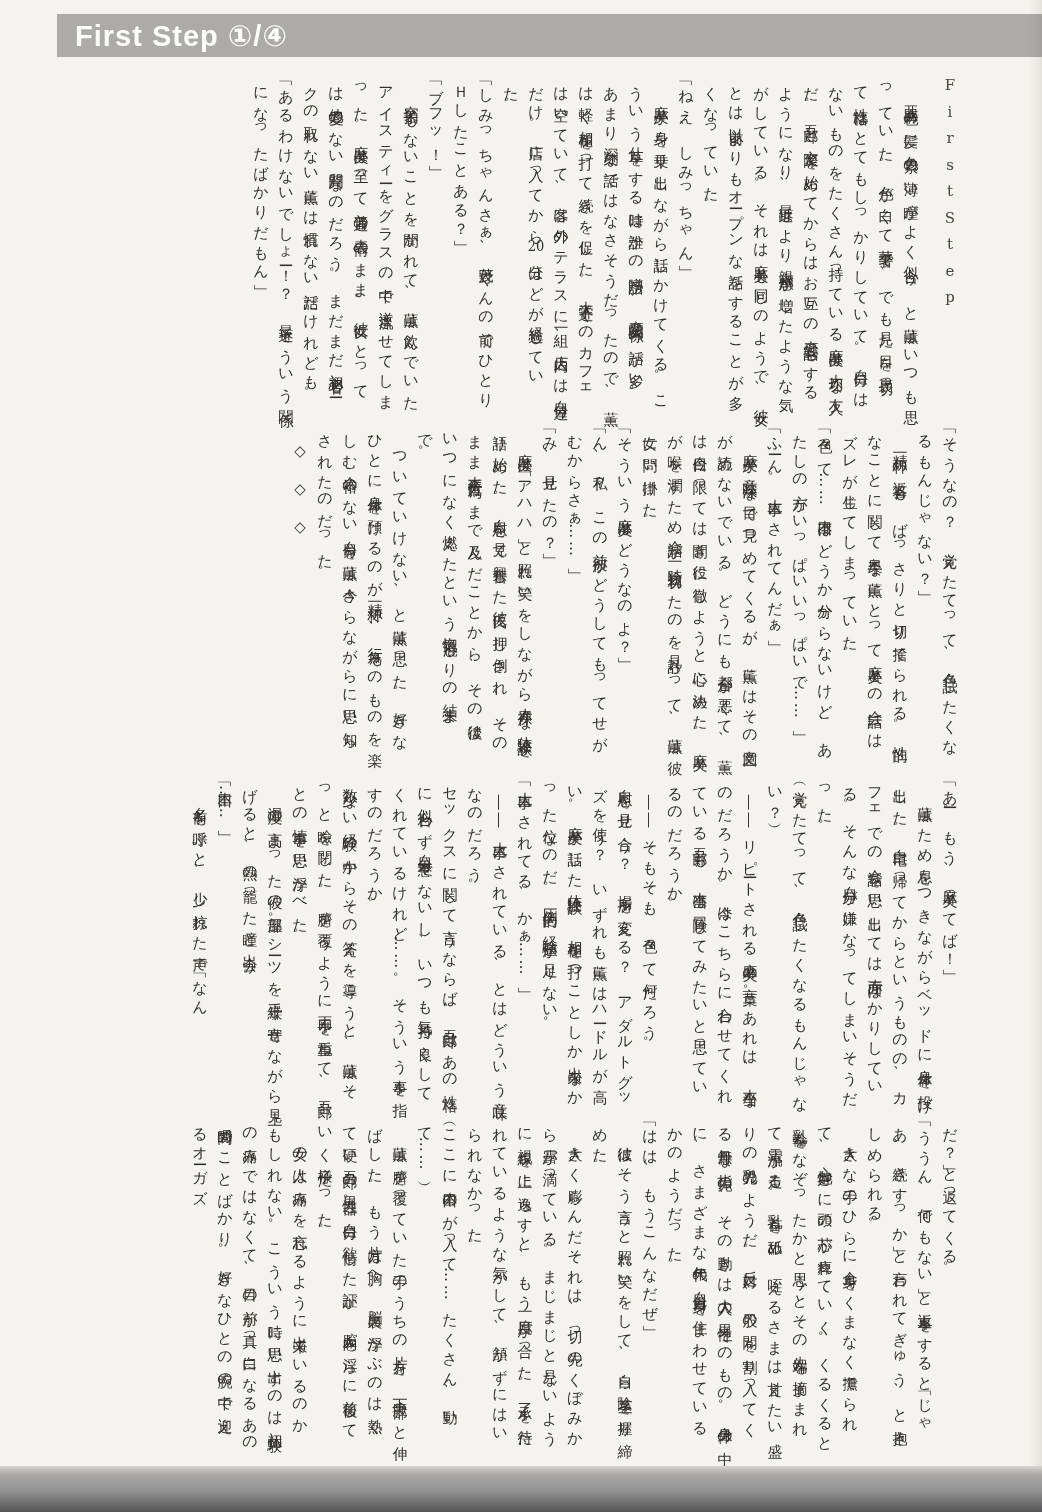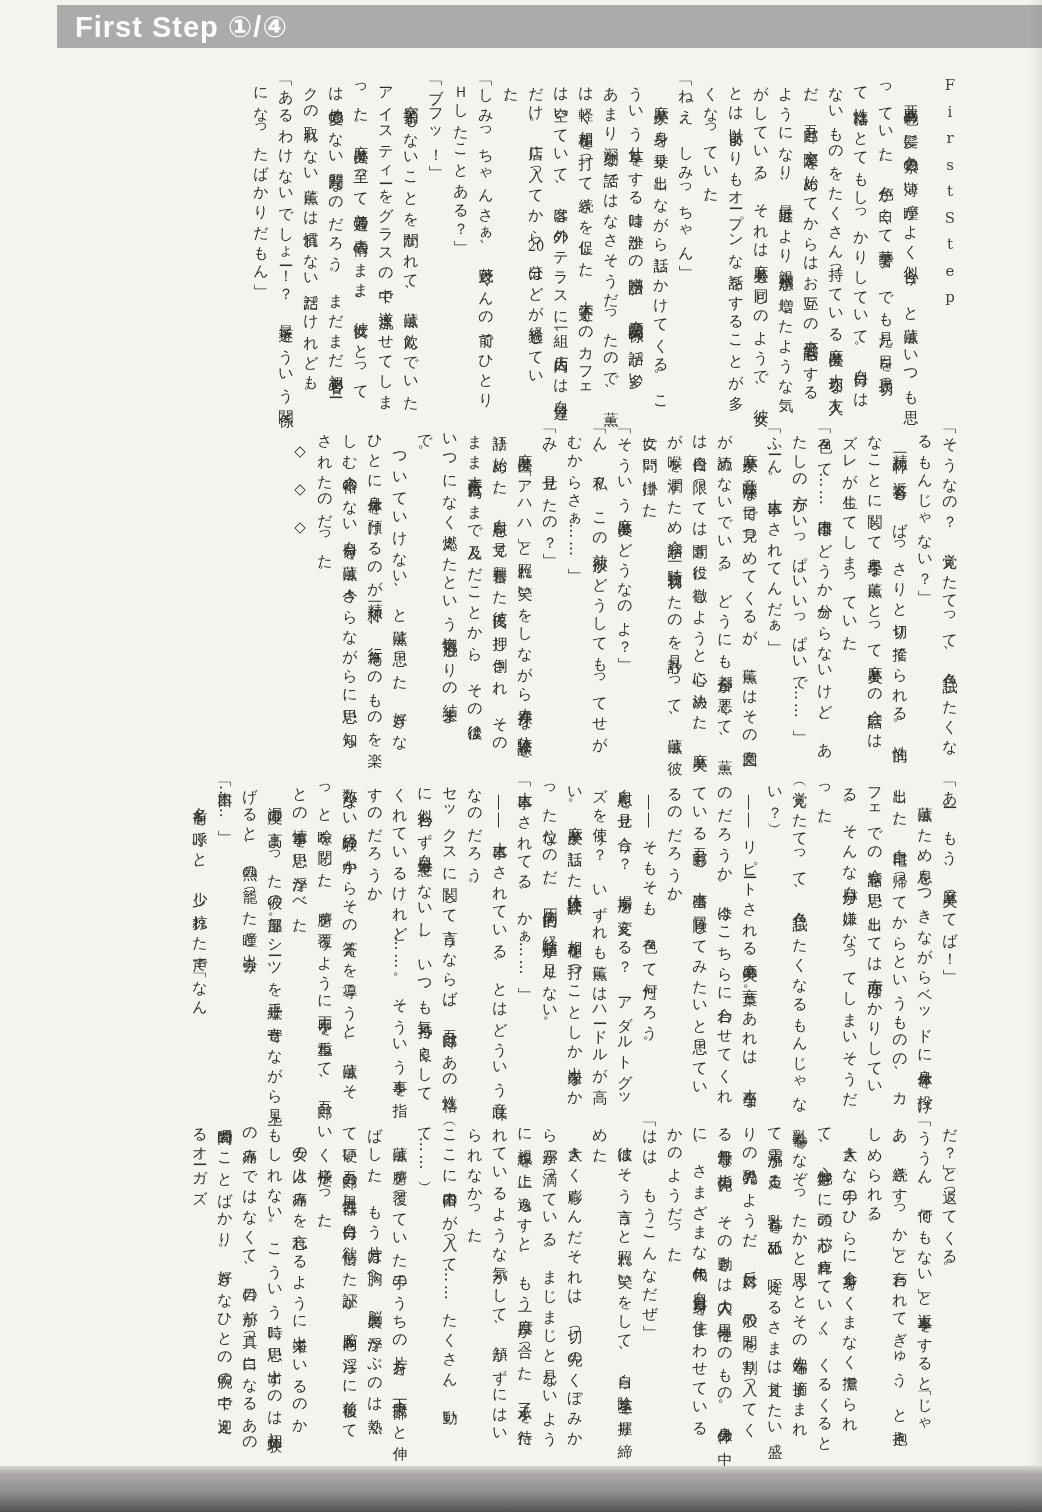--- a/index.html
+++ b/index.html
@@ -4,21 +4,21 @@
 <style>
   html,body{margin:0;padding:0;}
   body{
     width:1042px;height:1512px;
     background:#f5f3ef;
     font-family:"DejaVu Serif","Liberation Serif",serif;
     position:relative;overflow:hidden;
   }
   .page{position:absolute;inset:0;}
   .header-bar{
-    position:absolute;top:5px;left:57px;right:0;height:43px;
+    position:absolute;top:14px;left:57px;right:0;height:43px;
     background:#adabaa;
     color:#fcfcfb;
     font-family:"Liberation Sans","DejaVu Sans",sans-serif;
     font-weight:600;font-size:29px;line-height:44px;
     padding-left:18px;letter-spacing:1px;
   }
   .band{
     position:absolute;right:80px;height:330px;
     writing-mode:vertical-rl;text-orientation:mixed;
     font-size:15px;letter-spacing:2.7px;line-height:25px;

